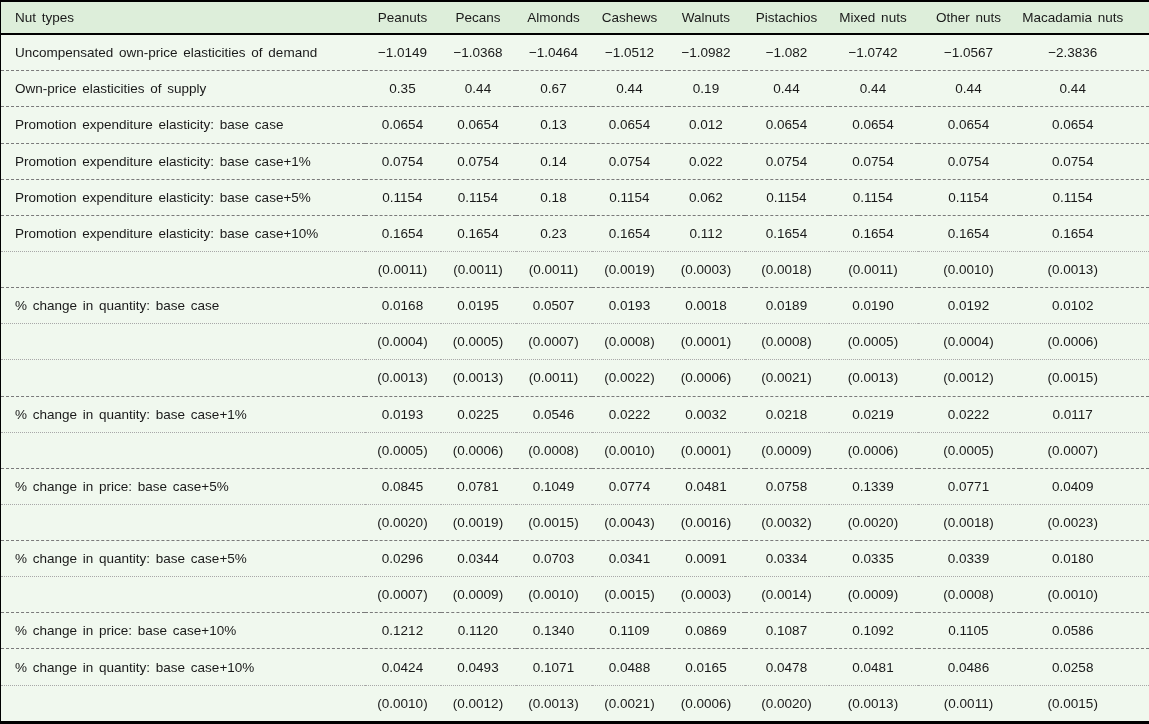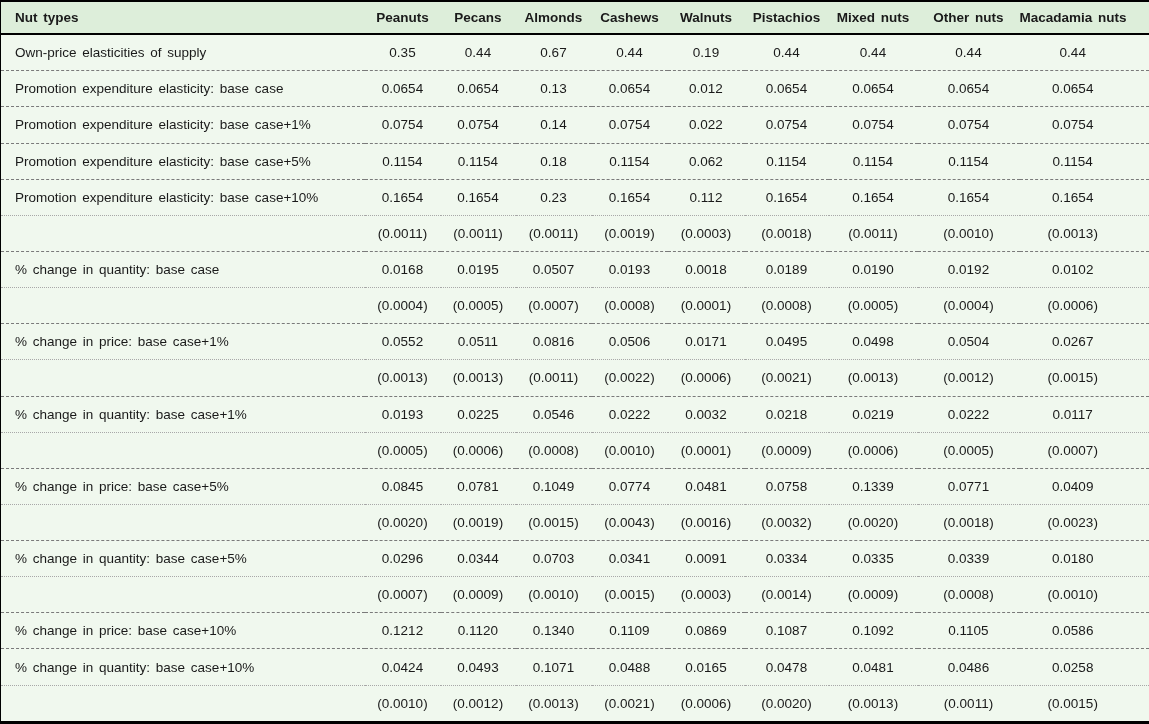--- a/index.html
+++ b/index.html
@@ -20,21 +20,21 @@
     border-top: 2px solid #000;
     border-bottom: 3px solid #000;
     border-left: 1px solid #000;
     border-right: 1px solid #000;
     font-size: 13.5px;
     word-spacing: 2px;
   }
   thead th {
     background: #ddeeda;
     border-bottom: 2px solid #000;
-    font-weight: 700;
+    font-weight: 400;
     height: 31px;
     text-align: center;
     padding: 0;
     white-space: nowrap;
     overflow: hidden;
   }
   th.label-col { text-align: left; padding-left: 14px; }
   tbody td {
     text-align: center;
     padding: 0;
@@ -72,20 +72,32 @@
         <th>Almonds</th>
         <th>Cashews</th>
         <th>Walnuts</th>
         <th>Pistachios</th>
         <th>Mixed nuts</th>
         <th>Other nuts</th>
         <th>Macadamia nuts</th>
       </tr>
   </thead>
   <tbody id="table-body">
+      <tr class="sep-none">
+        <td class="label-cell">Uncompensated own-price elasticities of demand</td>
+        <td class="num-cell">−1.0149</td>
+        <td class="num-cell">−1.0368</td>
+        <td class="num-cell">−1.0464</td>
+        <td class="num-cell">−1.0512</td>
+        <td class="num-cell">−1.0982</td>
+        <td class="num-cell">−1.082</td>
+        <td class="num-cell">−1.0742</td>
+        <td class="num-cell">−1.0567</td>
+        <td class="num-cell">−2.3836</td>
+      </tr>
       <tr class="sep-group">
         <td class="label-cell">Own-price elasticities of supply</td>
         <td class="num-cell">0.35</td>
         <td class="num-cell">0.44</td>
         <td class="num-cell">0.67</td>
         <td class="num-cell">0.44</td>
         <td class="num-cell">0.19</td>
         <td class="num-cell">0.44</td>
         <td class="num-cell">0.44</td>
         <td class="num-cell">0.44</td>
@@ -168,32 +180,20 @@
         <td class="num-cell">(0.0004)</td>
         <td class="num-cell">(0.0005)</td>
         <td class="num-cell">(0.0007)</td>
         <td class="num-cell">(0.0008)</td>
         <td class="num-cell">(0.0001)</td>
         <td class="num-cell">(0.0008)</td>
         <td class="num-cell">(0.0005)</td>
         <td class="num-cell">(0.0004)</td>
         <td class="num-cell">(0.0006)</td>
       </tr>
-      <tr class="sep-group">
-        <td class="label-cell">% change in price: base case+1%</td>
-        <td class="num-cell">0.0552</td>
-        <td class="num-cell">0.0511</td>
-        <td class="num-cell">0.0816</td>
-        <td class="num-cell">0.0506</td>
-        <td class="num-cell">0.0171</td>
-        <td class="num-cell">0.0495</td>
-        <td class="num-cell">0.0498</td>
-        <td class="num-cell">0.0504</td>
-        <td class="num-cell">0.0267</td>
-      </tr>
       <tr class="sep-inner">
         <td class="label-cell"></td>
         <td class="num-cell">(0.0013)</td>
         <td class="num-cell">(0.0013)</td>
         <td class="num-cell">(0.0011)</td>
         <td class="num-cell">(0.0022)</td>
         <td class="num-cell">(0.0006)</td>
         <td class="num-cell">(0.0021)</td>
         <td class="num-cell">(0.0013)</td>
         <td class="num-cell">(0.0012)</td>

